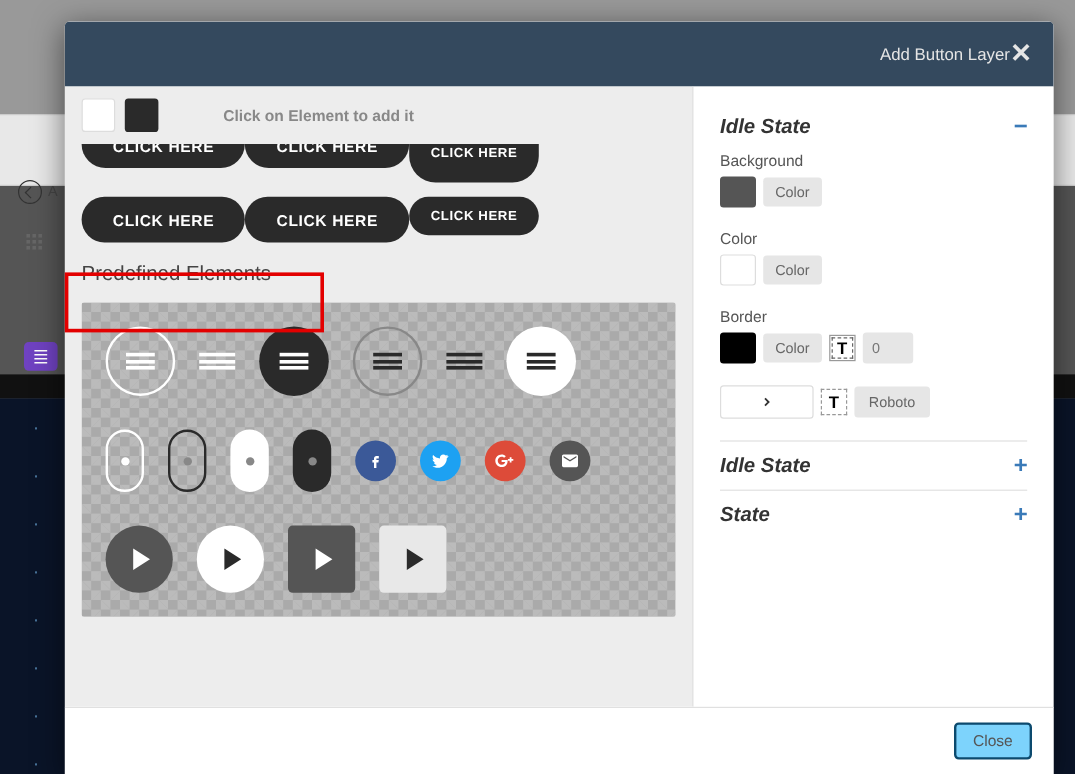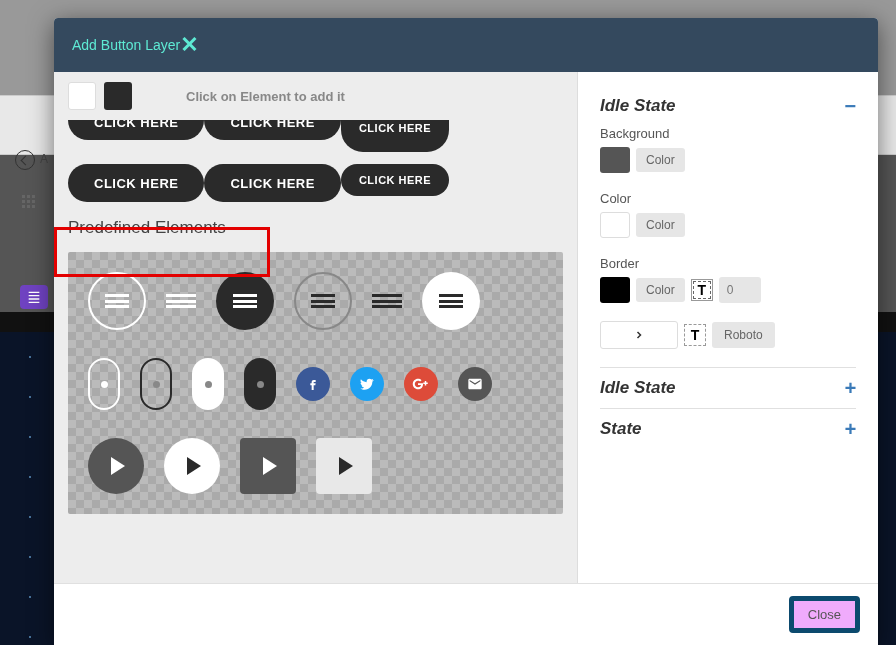--- a/index.html
+++ b/index.html
@@ -13,21 +13,21 @@
     .bg-a { position: absolute; top: 152px; left: 40px; font-size: 12px; color: #444; }
     .bg-grip { position: absolute; top: 195px; left: 22px; width: 12px; height: 14px; display: grid; grid-template-columns: repeat(3,3px); grid-template-rows: repeat(3,3px); gap: 2px; }
     .bg-grip span { background: #666; }
     .bg-badge { position: absolute; top: 285px; left: 20px; width: 28px; height: 24px; background: #6f42c1; border-radius: 4px; display: flex; align-items: center; justify-content: center; }
     .bg-badge svg { width: 16px; height: 16px; fill: #fff; }
     .bg-ruler { position: absolute; top: 312px; left: 0; right: 0; height: 20px; background: #111; }
     .bg-stars { position: absolute; top: 332px; left: 0; right: 0; bottom: 0; background: #0a1428; }
     .bg-stars::before, .bg-stars::after { content:""; position:absolute; inset:0; background-image: radial-gradient(#6aa6d8 1px, transparent 1px), radial-gradient(#3c5a7a 1px, transparent 1px); background-size: 40px 40px, 70px 70px; background-position: 10px 5px, 30px 25px; opacity:.4; }
     
     .modal { position: absolute; top: 18px; left: 54px; right: 18px; bottom: 0; background: #fff; border-radius: 4px 4px 0 0; box-shadow: 0 5px 25px rgba(0,0,0,.5); display: flex; flex-direction: column; overflow: hidden; }
-    .modal-header { background: #34495e; color: #5eead4; padding: 14px 18px; display: flex; align-items: center; justify-content: flex-start; }
+    .modal-header { background: #34495e; color: #e5e5e5; padding: 14px 18px; display: flex; align-items: center; justify-content: flex-end; }
     .modal-title { font-size: 14px; font-weight: 400; }
     .close-x { font-size: 22px; font-weight: bold; cursor: pointer; }
     
     .modal-body { flex: 1; display: flex; overflow: hidden; }
     
     .left-panel { flex: 1; background: #ededed; display: flex; flex-direction: column; overflow: hidden; border-right: 1px solid #ddd; }
     .tool-row { display: flex; align-items: center; padding: 10px 14px; gap: 8px; font-weight: bold; }
     .swatch { width: 28px; height: 28px; border-radius: 3px; cursor: pointer; }
     .swatch.white { background: #fff; border: 1px solid #ddd; }
     .swatch.dark { background: #2a2a2a; }
@@ -96,21 +96,21 @@
     .pill-label { font-size: 12px; color: #666; background: #e6e6e6; padding: 5px 10px; border-radius: 3px; cursor: pointer; }
     .txt-icon { width: 22px; height: 22px; display: flex; align-items: center; justify-content: center; font-size: 14px; font-weight: bold; border: 1px solid #999; cursor: pointer; position: relative; }
     .txt-icon.dashed::after { content:""; position:absolute; inset:1px; border: 1px dashed #666; }
     .num-input { width: 42px; height: 26px; background: #e6e6e6; border-radius: 3px; display: flex; align-items: center; padding: 0 8px; font-size: 12px; color: #777; }
     .chevron-btn { width: 78px; height: 28px; border: 1px solid #ddd; border-radius: 3px; display: flex; align-items: center; justify-content: center; cursor: pointer; }
     .chevron-btn svg { width: 12px; height: 12px; }
     .font-label { background: #e6e6e6; padding: 6px 12px; border-radius: 3px; font-size: 12px; color: #666; }
     .section-divider { border-bottom: 1px solid #e0e0e0; margin-top: 8px; }
     
     .modal-footer { border-top: 1px solid #e0e0e0; padding: 12px 18px; display: flex; justify-content: flex-end; background: #fff; }
-    .close-btn { background: #f0abfc; border: 5px solid #0c4a6e; border-radius: 4px; padding: 6px 14px; font-size: 13px; color: #555; cursor: pointer; }
+    .close-btn { background: #7dd3fc; border: 2px solid #0c4a6e; border-radius: 4px; padding: 6px 14px; font-size: 13px; color: #555; cursor: pointer; }
   </style>
 </head>
 <body>
 
 <div class="backdrop">
   <div class="bg-top"></div>
   <div class="bg-middle"></div>
   <div class="bg-icon-left"></div>
   <div class="bg-a">A</div>
   <div class="bg-grip">

